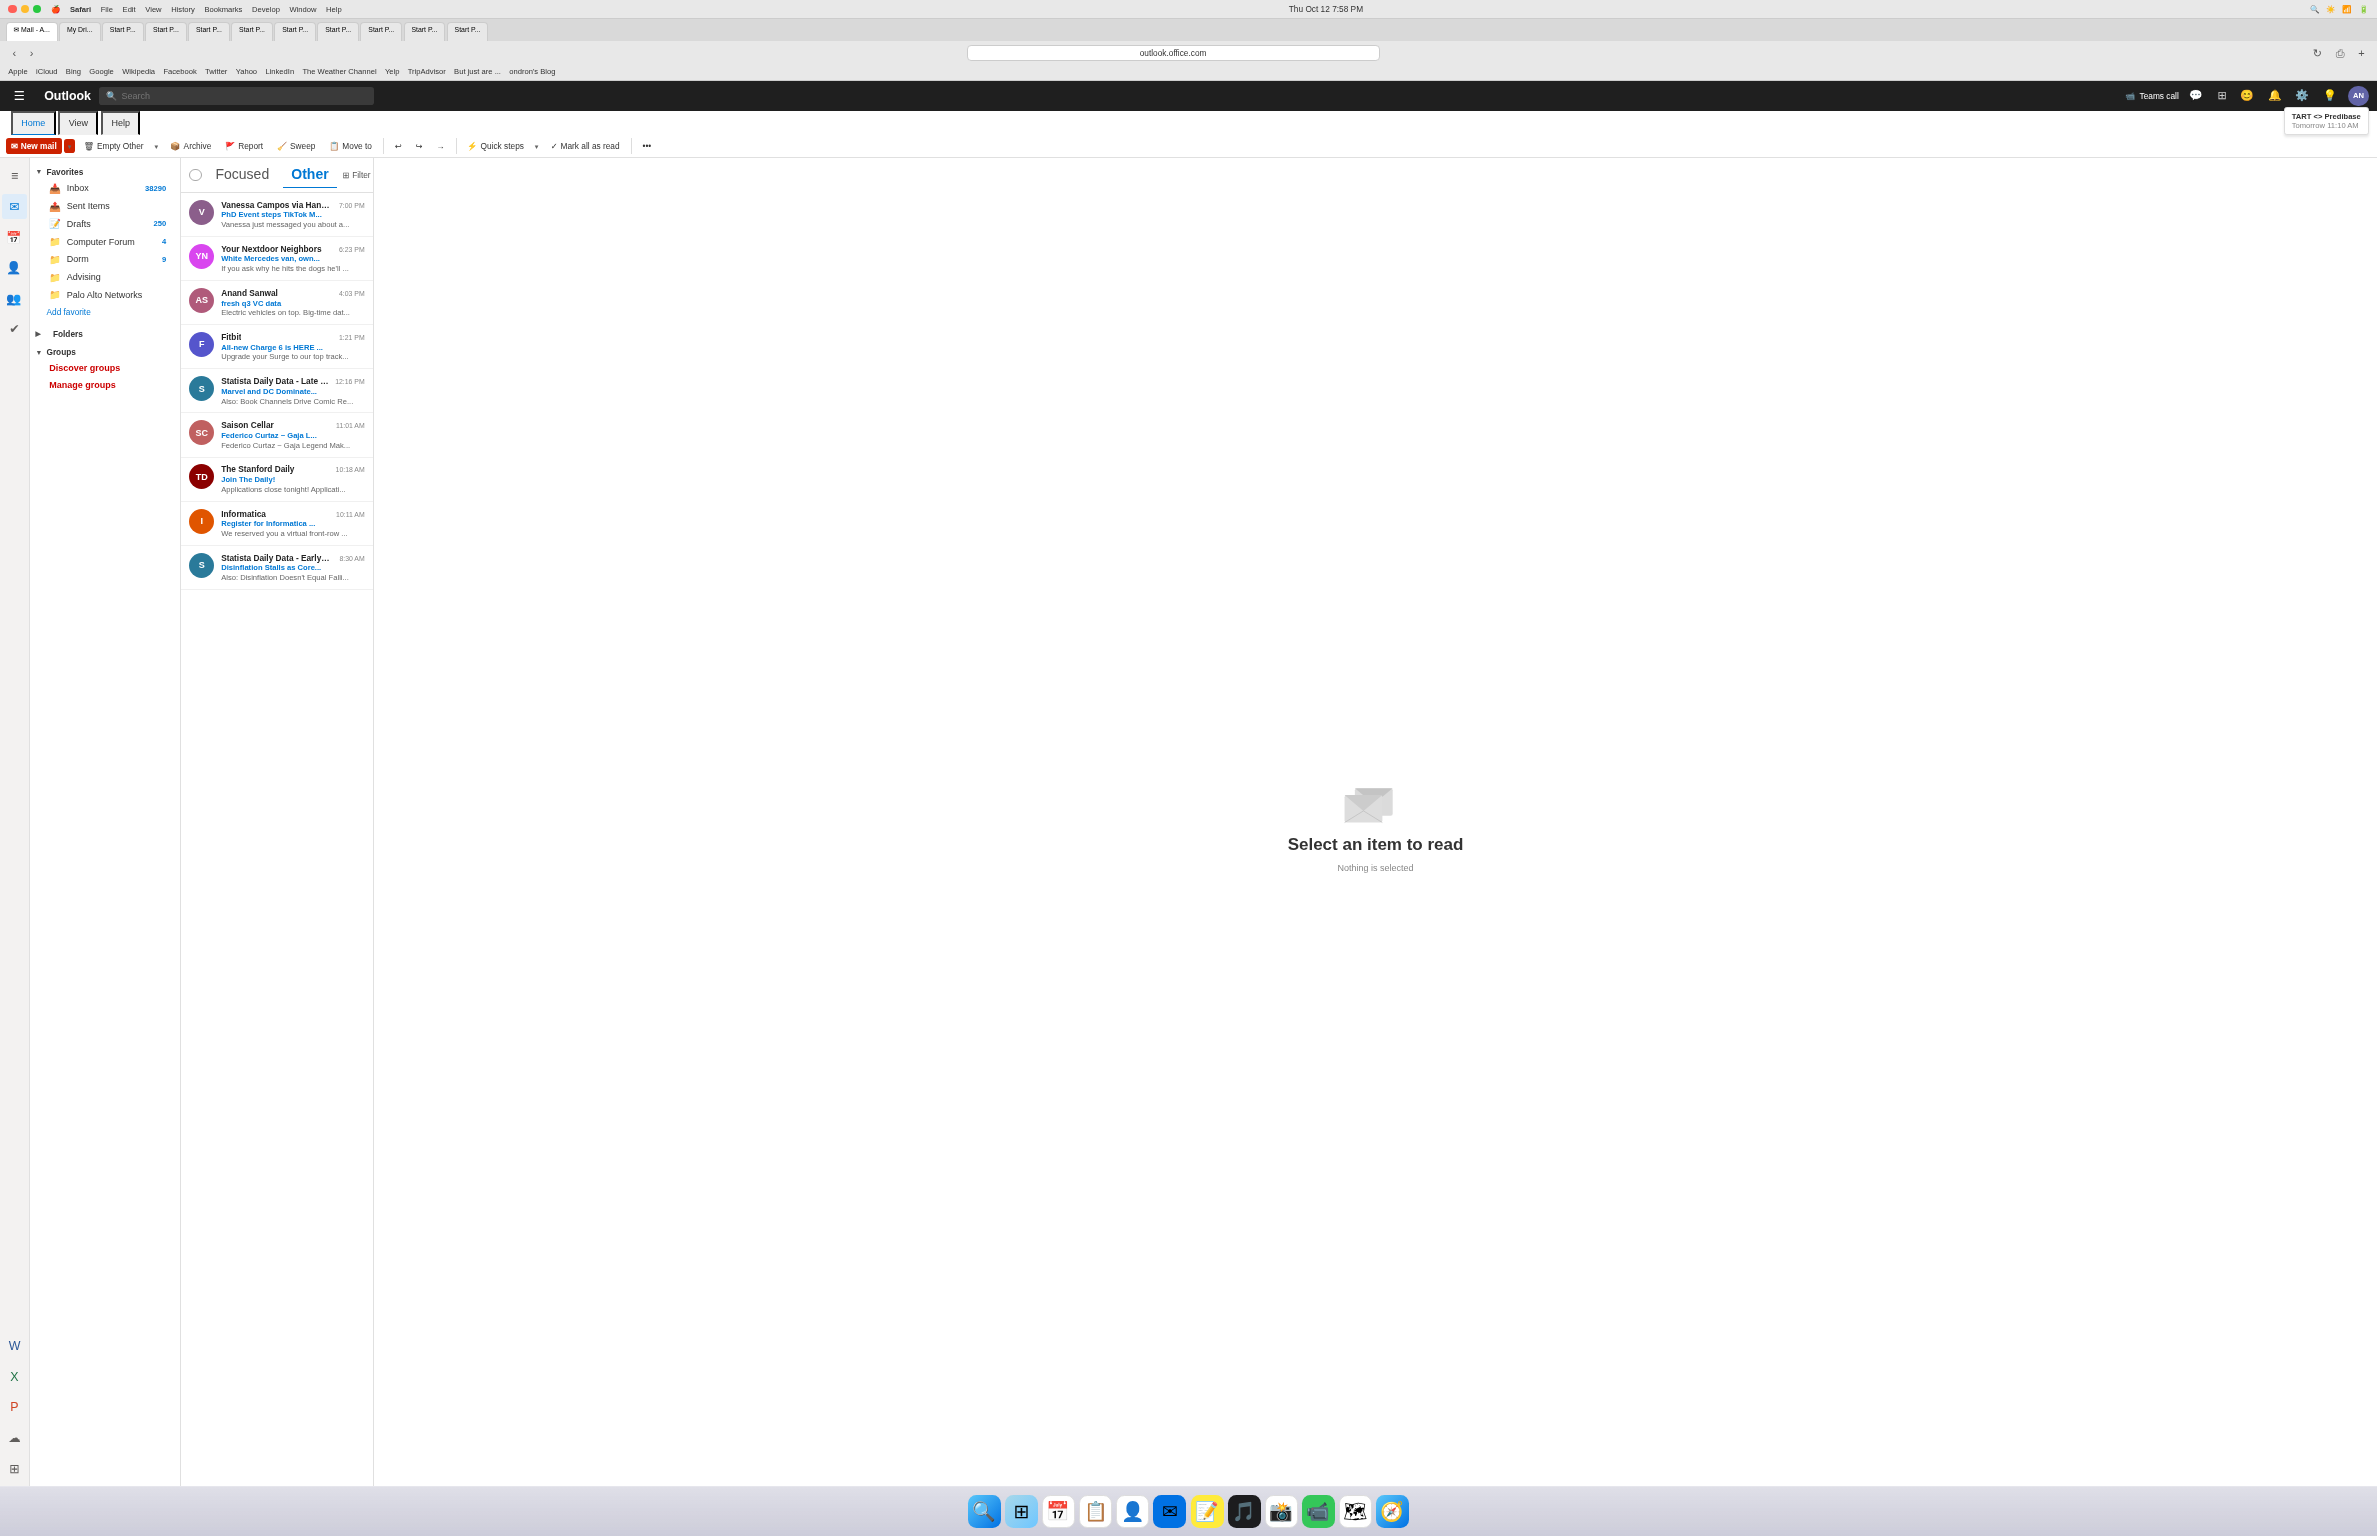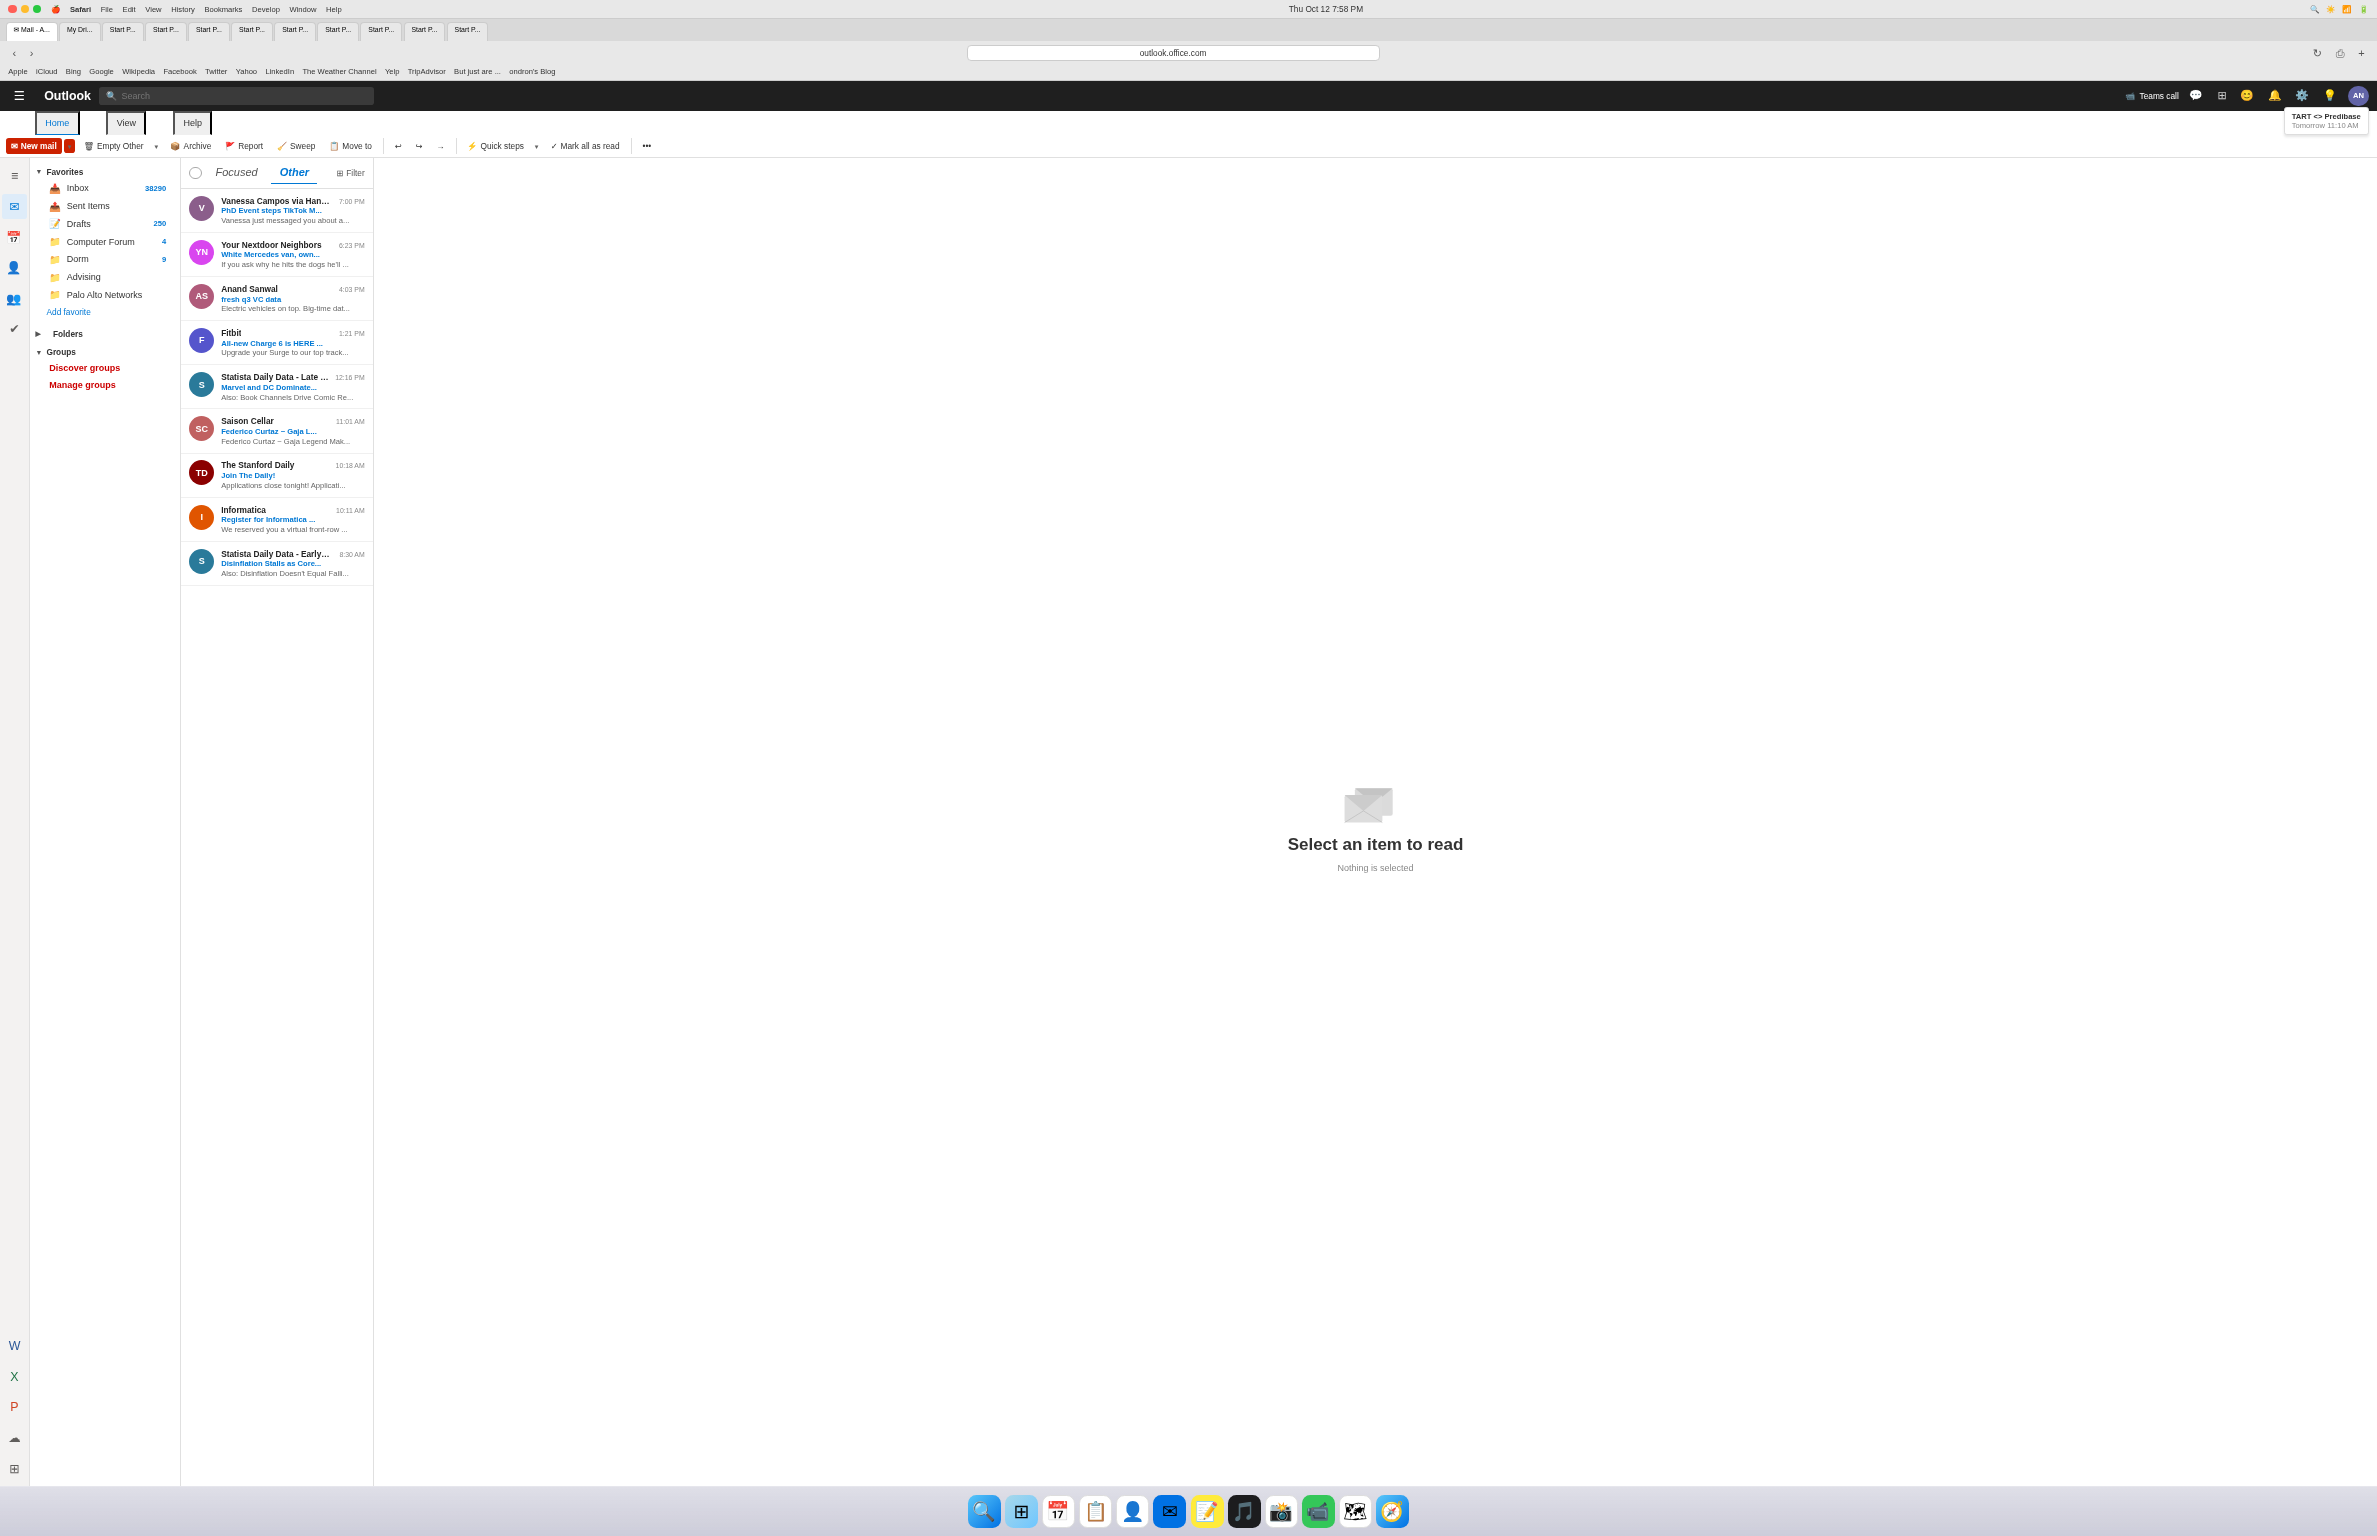--- a/index.html
+++ b/index.html
@@ -152,21 +152,20 @@
       padding: 0 11px;
       gap: 2.8px;
       align-items: center;
     }
     .ribbon-tab {
       padding: 5.5px 8.3px;
       font-size: 9px;
       cursor: pointer;
       border-bottom: 1.4px solid transparent;
       color: #333;
-      margin-left: 24px;
     }
     .ribbon-tab.active {
       border-bottom-color: #0078d4;
       color: #0078d4;
       font-weight: 500;
     }
     .hamburger-btn { background: none; border: none; cursor: pointer; font-size: 11px; color: #555; padding: 2.8px 5.5px; margin-right: 5.5px; }
 
     .ribbon-actions {
       display: flex;
@@ -277,25 +276,24 @@
       padding: 4.1px 8.3px;
       border-bottom: 0.7px solid #e0e0e0;
       display: flex;
       align-items: center;
       gap: 5.5px;
     }
     .tab-btn {
       padding: 4.1px 8.3px;
       border: none;
       background: none;
-      font-size: 11px;
+      font-size: 14px;
       cursor: pointer;
       color: #555;
       border-bottom: 1.4px solid transparent;
-      font-style: italic;
     }
     .tab-btn.active {
       color: #0078d4;
       border-bottom-color: #0078d4;
       font-weight: 600;
     }
     .filter-btn {
       margin-left: auto;
       background: none;
       border: none;

